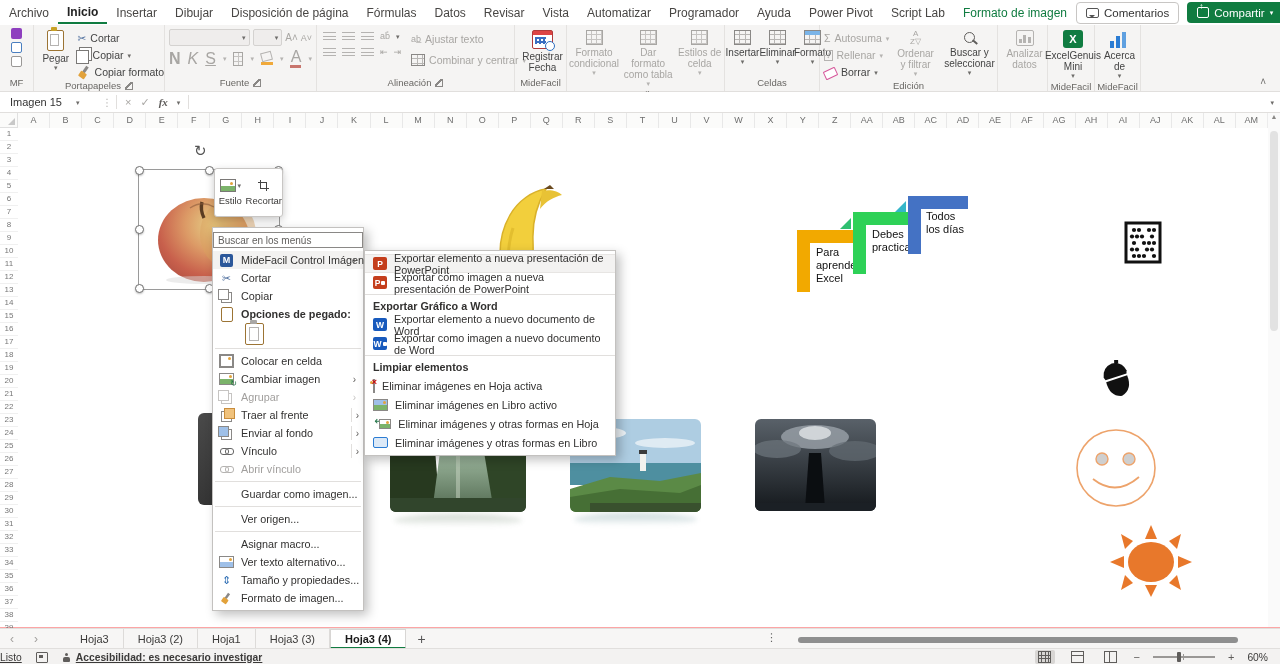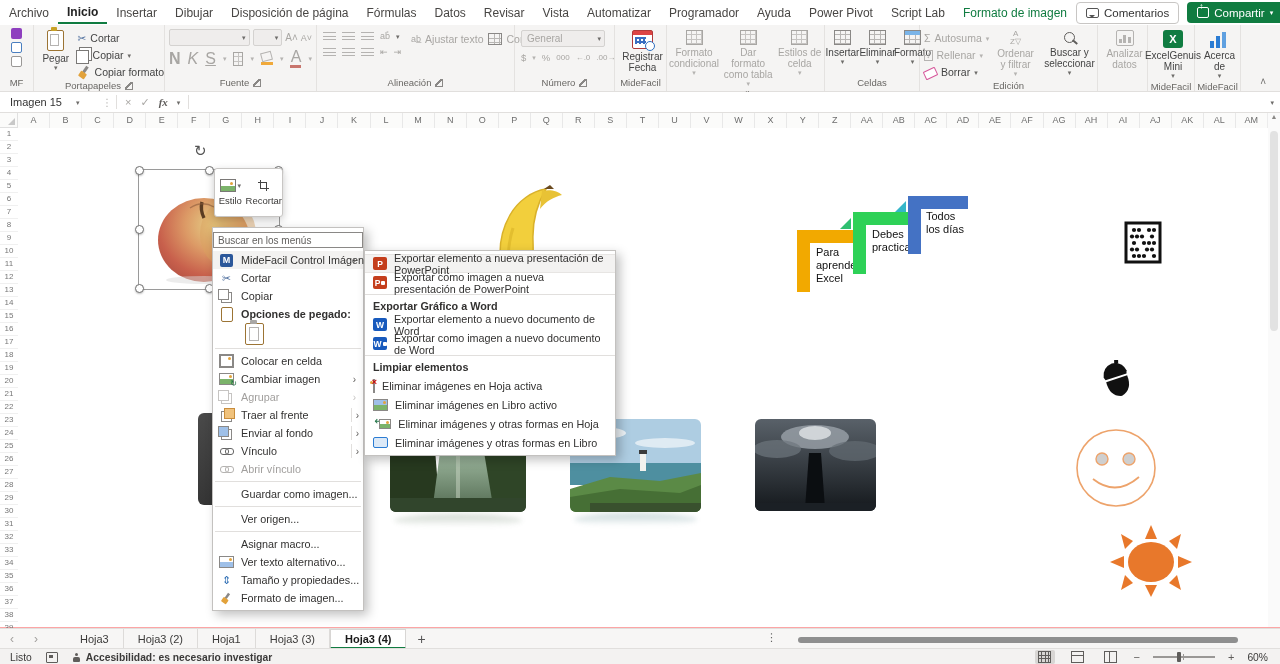--- a/index.html
+++ b/index.html
@@ -132,21 +132,21 @@
   
   #sheetbar{position:absolute;left:0;top:628px;width:1280px;height:20px;background:#f7f6f5;border-top:1px solid #e1dfdd;display:flex;align-items:stretch;font-size:11px;color:#444;}
   .tnav{width:24px;display:flex;align-items:center;justify-content:center;color:#a19f9d;font-size:12px;}
   .stab{display:flex;align-items:center;padding:0 14px;border-right:1px solid #dddbd9;color:#3b3a39;}
   .stab.active{background:#fff;border:1px solid #d8d6d4;border-bottom:2px solid #107C41;font-weight:bold;color:#1a1a1a;}
   .addtab{width:30px;display:flex;align-items:center;justify-content:center;font-size:14px;color:#555;}
   #hthumb{position:absolute;left:798px;top:637px;width:440px;height:6px;background:#8f8f8f;border-radius:3px;}
   #hdots{position:absolute;left:766px;top:631px;color:#666;font-size:11px;}
   
   #statusbar{position:absolute;left:0;top:648px;width:1280px;height:16px;background:#f3f2f1;border-top:1px solid #e1dfdd;display:flex;align-items:center;font-size:10.3px;color:#3b3a39;}
-  #statusbar .left{display:flex;align-items:center;gap:14px;padding-left:10px;}
+  #statusbar .left{display:flex;align-items:center;gap:14px;text-decoration:underline;}
   .macroic{width:10px;height:9px;border:1.2px solid #5f5d5b;border-radius:1px;position:relative;}
   .macroic:after{content:"";position:absolute;left:2px;top:2px;width:4px;height:3px;background:#5f5d5b;}
   .accic{width:9px;height:9px;position:relative;}
   .accic:before{content:"";position:absolute;left:3px;top:0;width:3.4px;height:3.4px;border-radius:50%;background:#5f5d5b;}
   .accic:after{content:"";position:absolute;left:1px;top:4px;width:7px;height:5px;background:#5f5d5b;border-radius:2px 2px 1px 1px;}
   #statusbar .right{margin-left:auto;display:flex;align-items:center;gap:13px;padding-right:12px;}
   .viewic{width:20px;height:14px;display:flex;align-items:center;justify-content:center;border-radius:2px;}
   .viewic.active{background:#d8d6d4;}
   .vgrid{width:11px;height:10px;border:1px solid #5f5d5b;background:repeating-linear-gradient(to right,transparent 0 2.5px,#5f5d5b 2.5px 3.5px),repeating-linear-gradient(to bottom,transparent 0 2.5px,#5f5d5b 2.5px 3.5px);}
   .vpage{width:11px;height:10px;border:1px solid #5f5d5b;background:linear-gradient(#5f5d5b 0 1.5px,transparent 1.5px) 0 3px/11px 2px no-repeat;}
@@ -279,58 +279,38 @@
               <span class="dd">▾</span>
           </div>
           <div style="display:flex;gap:6px;align-items:center;">
             <span class="stripes"></span>
             <span class="stripes"></span>
             <span class="stripes"></span>
             <span class="dis" style="font-size:9px">⇤</span>
             <span class="dis" style="font-size:9px">⇥</span>
           </div>
         </div>
-        <div style="display:flex;flex-direction:row;gap:5px;" class="dis">
+        <div style="display:flex;flex-direction:column;gap:5px;" class="dis">
           <div class="smallrow dis">
               <span style="font-size:9px">ab̲</span>
               <span>Ajustar texto</span>
             </div>
           <div class="smallrow dis">
               <span class="ic cellsic" style="width:12px;height:10px"></span>
               <span>Combinar y centrar</span>
               <span class="dd">▾</span>
             </div>
         </div>
       </div>
       <div class="glabel">
           <span>Alineación</span>
           <span class="launcher"></span>
         </div>
     </div>
 
-    <div class="grp" style="width:100px">
-      <div style="padding:2px 6px;display:flex;flex-direction:column;gap:5px;">
-        <div class="combo" style="width:84px;justify-content:space-between;padding-left:5px;">
-            <span>General</span>
-            <span class="dd">▾</span>
-          </div>
-        <div style="display:flex;gap:6px;align-items:center;font-size:9.5px;" class="dis">
-          <span>$</span>
-            <span class="dd">▾</span>
-          <span>%</span>
-          <span style="font-size:8px">000</span>
-          <span style="font-size:8px">←.0</span>
-          <span style="font-size:8px">.00→</span>
-        </div>
-      </div>
-      <div class="glabel">
-          <span>Número</span>
-          <span class="launcher"></span>
-        </div>
-    </div>
 
     <div class="grp" style="width:52px">
       <div class="bigbtn" style="width:100%">
         <span class="ic cal"></span>
         <span class="cap" style="width:48px">Registrar Fecha</span>
       </div>
       <div class="glabel">
           <span>MideFacil</span>
         </div>
     </div>

